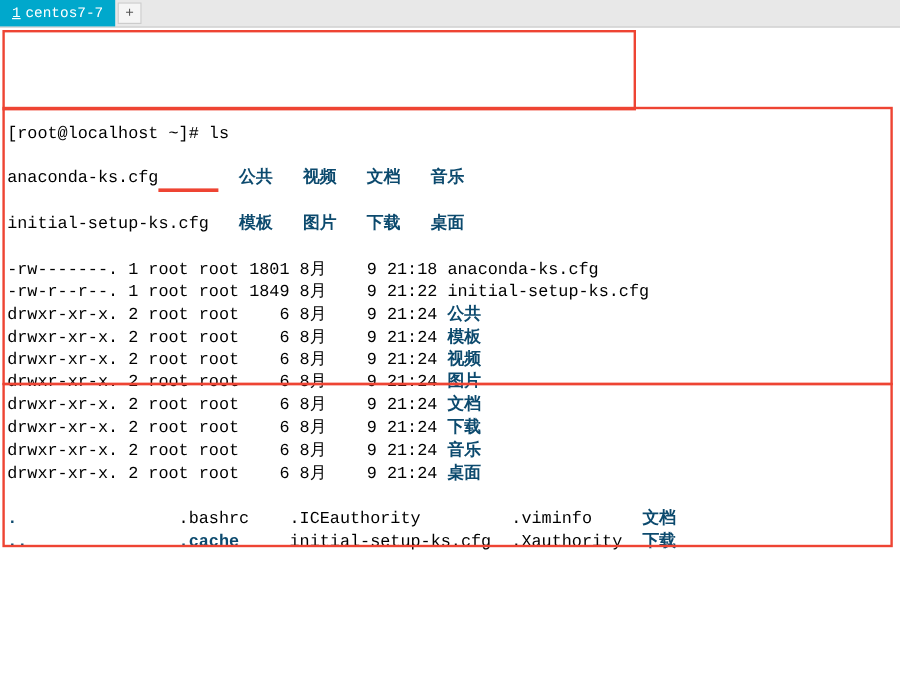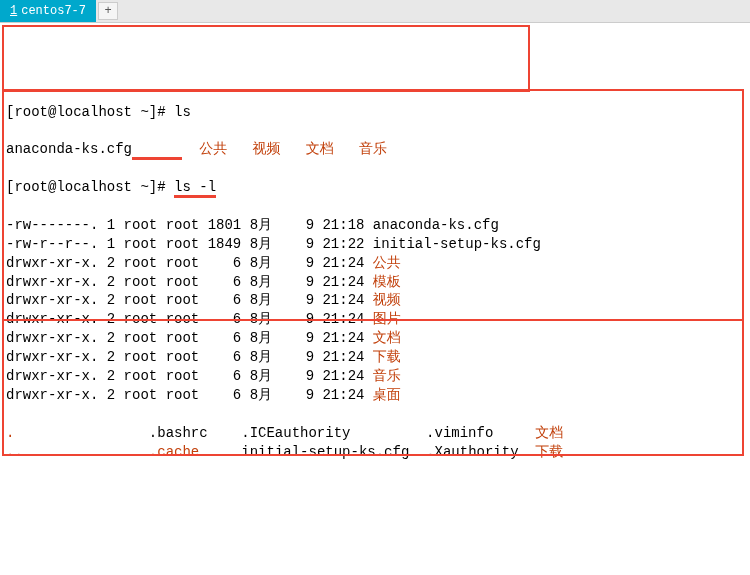--- a/index.html
+++ b/index.html
@@ -42,39 +42,39 @@
     position: relative;
     padding: 4px 6px;
     line-height: 1.35;
     white-space: pre;
   }
   .box {
     position: absolute;
     border: 2px solid #e43;
     pointer-events: none;
   }
-  .blue { color: #c2410c; font-weight: normal; }
+  .blue { color: #0c4a6e; font-weight: bold; }
   .underline-red { border-bottom: 3px solid #e43; }
 </style>
 </head>
 <body>
 
 <div class="tab-bar">
   <div class="tab">
     <span class="num">1</span>
     <span>centos7-7</span>
   </div>
   <div class="new-tab">+</div>
 </div>
 
 <div class="terminal">
 <div class="box" style="left:2px; top:2px; width:524px; height:63px;"></div>
 <div class="box" style="left:2px; top:66px; width:738px; height:228px;"></div>
 <div class="box" style="left:2px; top:296px; width:738px; height:133px;"></div>
 <div><span>[root@localhost ~]# </span><span>ls</span></div>
 <div><span>anaconda-ks.cfg</span><span class="underline-red">      </span>  <span class="blue">公共</span>   <span class="blue">视频</span>   <span class="blue">文档</span>   <span class="blue">音乐</span></div>
-<div><span>[root@localhost ~]# </span><span class="underline-red">ls -l</span></div>
+<div><span>initial-setup-ks.cfg</span>   <span class="blue">模板</span>   <span class="blue">图片</span>   <span class="blue">下载</span>   <span class="blue">桌面</span></div>
 <div id="lsl-block"><div>-rw-------. 1 root root 1801 8月    9 21:18 <span>anaconda-ks.cfg</span></div><div>-rw-r--r--. 1 root root 1849 8月    9 21:22 <span>initial-setup-ks.cfg</span></div><div>drwxr-xr-x. 2 root root    6 8月    9 21:24 <span class="blue">公共</span></div><div>drwxr-xr-x. 2 root root    6 8月    9 21:24 <span class="blue">模板</span></div><div>drwxr-xr-x. 2 root root    6 8月    9 21:24 <span class="blue">视频</span></div><div>drwxr-xr-x. 2 root root    6 8月    9 21:24 <span class="blue">图片</span></div><div>drwxr-xr-x. 2 root root    6 8月    9 21:24 <span class="blue">文档</span></div><div>drwxr-xr-x. 2 root root    6 8月    9 21:24 <span class="blue">下载</span></div><div>drwxr-xr-x. 2 root root    6 8月    9 21:24 <span class="blue">音乐</span></div><div>drwxr-xr-x. 2 root root    6 8月    9 21:24 <span class="blue">桌面</span></div></div>
 <div id="lsa-block"><div><span class="blue">.</span>                <span>.bashrc    </span><span>.ICEauthority         </span><span>.viminfo     </span><span class="blue">文档</span></div><div><span class="blue">..</span>               <span class="blue">.cache</span>     <span>initial-setup-ks.cfg  </span><span>.Xauthority  </span><span class="blue">下载</span></div><div>                               </div></div>
 
 
 
 </div>
 
 </body></html>

